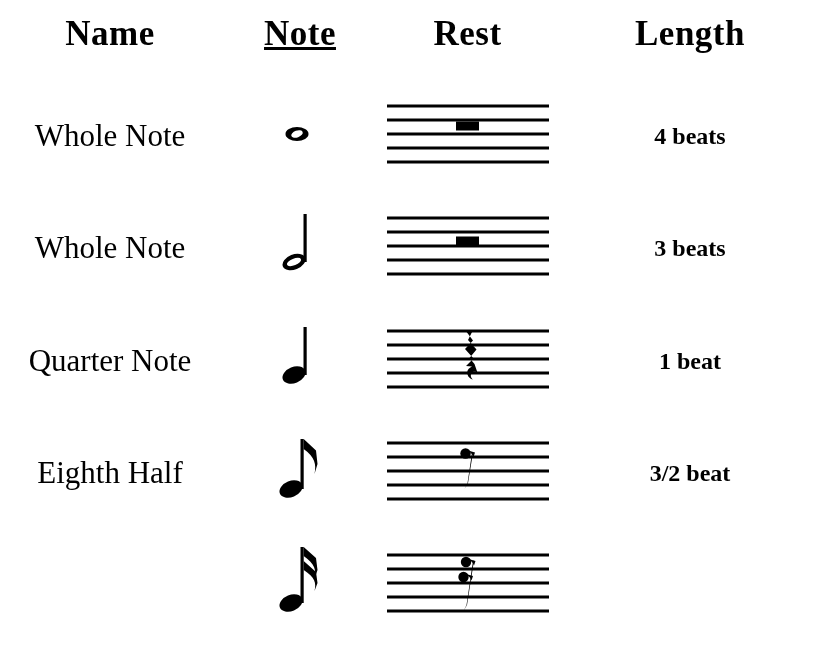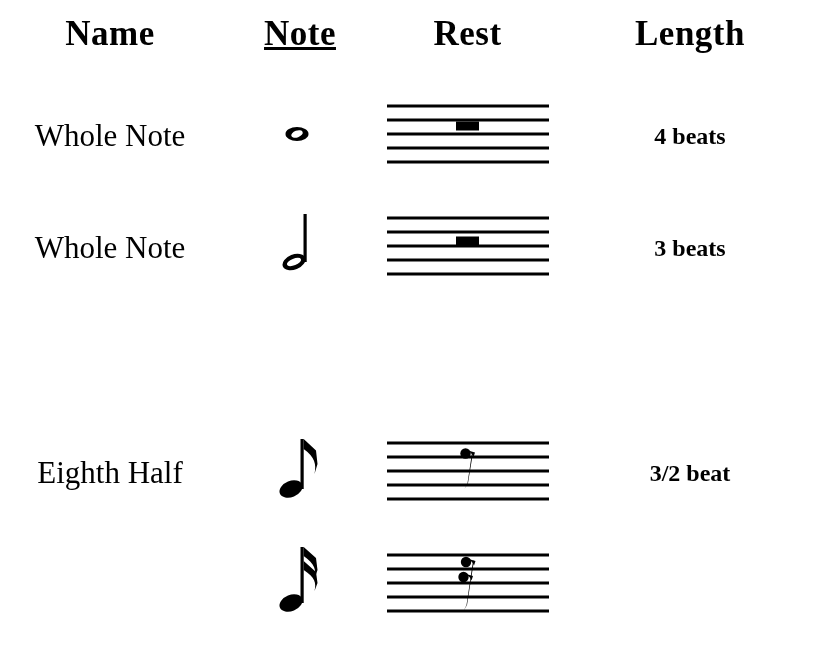--- a/index.html
+++ b/index.html
@@ -107,20 +107,47 @@
           <rect x="7" y="52.5" width="162" height="3"></rect>
           <rect x="7" y="66.5" width="162" height="3"></rect>
           <rect x="7" y="80.5" width="162" height="3"></rect>
           <rect x="76" y="44.5" width="23" height="9"></rect>
         </g>
       </svg>
     </div>
     <div class="length-cell">3 beats</div>
   </div>
 
+  <div class="row row-2">
+    <div class="name-cell">Quarter Note</div>
+    <div class="note-cell">
+      <svg class="glyph-svg" width="140" height="112" viewBox="0 0 140 112">
+        <g fill="#000">
+          <ellipse cx="62" cy="70" rx="12" ry="8" transform="rotate(-22 62 70)"></ellipse>
+          <rect x="71.5" y="22" width="3.2" height="48"></rect>
+        </g>
+      </svg>
+    </div>
+    <div class="rest-cell">
+      <svg class="glyph-svg" width="180" height="112" viewBox="0 0 180 112">
+        <g fill="#000">
+          <rect x="7" y="24.5" width="162" height="3"></rect>
+          <rect x="7" y="38.5" width="162" height="3"></rect>
+          <rect x="7" y="52.5" width="162" height="3"></rect>
+          <rect x="7" y="66.5" width="162" height="3"></rect>
+          <rect x="7" y="80.5" width="162" height="3"></rect>
+        </g>
+        <path d="M85.5,25.5 L93,35.5 L85,44 L93.5,53.5 L86,61 L92,61.5
+                 C88.5,63 86.5,66 87.5,69.5 C88.3,72.3 90.5,74 92.8,74.6
+                 C90.6,72.6 90.2,70 91.6,68.2 C93.2,66.2 96,66.3 97.6,68
+                 L94.5,59 L89.5,53 L96.5,44.5 L88,35 L92.5,26 Z" fill="#000"></path>
+      </svg>
+    </div>
+    <div class="length-cell">1 beat</div>
+  </div>
 
   <div class="row row-3">
     <div class="name-cell">Eighth Half</div>
     <div class="note-cell">
       <svg class="glyph-svg" width="140" height="112" viewBox="0 0 140 112">
         <g fill="#000">
           <ellipse cx="59" cy="72" rx="12" ry="8" transform="rotate(-22 59 72)"></ellipse>
           <rect x="68.5" y="22" width="3.2" height="50"></rect>
           <path d="M71.7,22 L84,33.5 L85.5,47 L82.5,57
                    C84.5,47 83,40.5 71.7,32 Z"></path>

